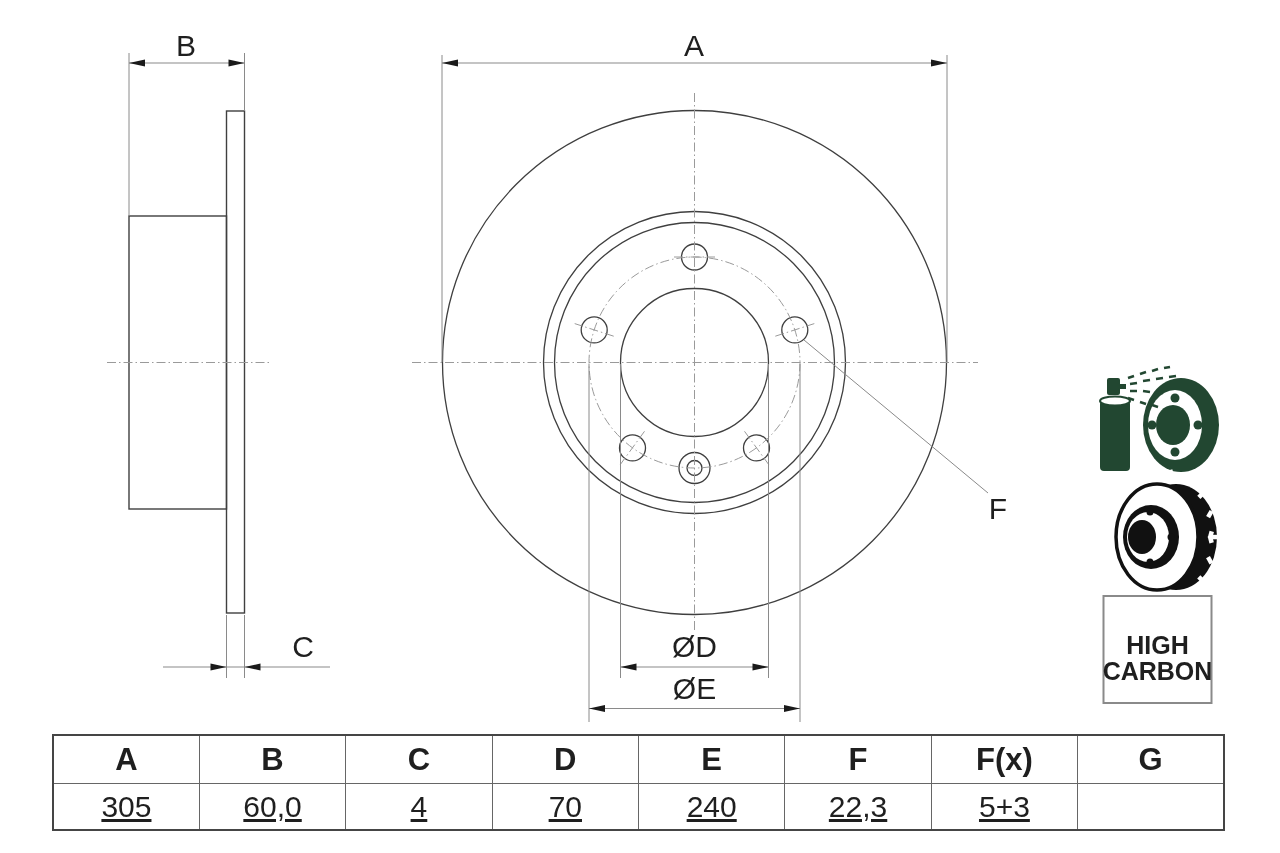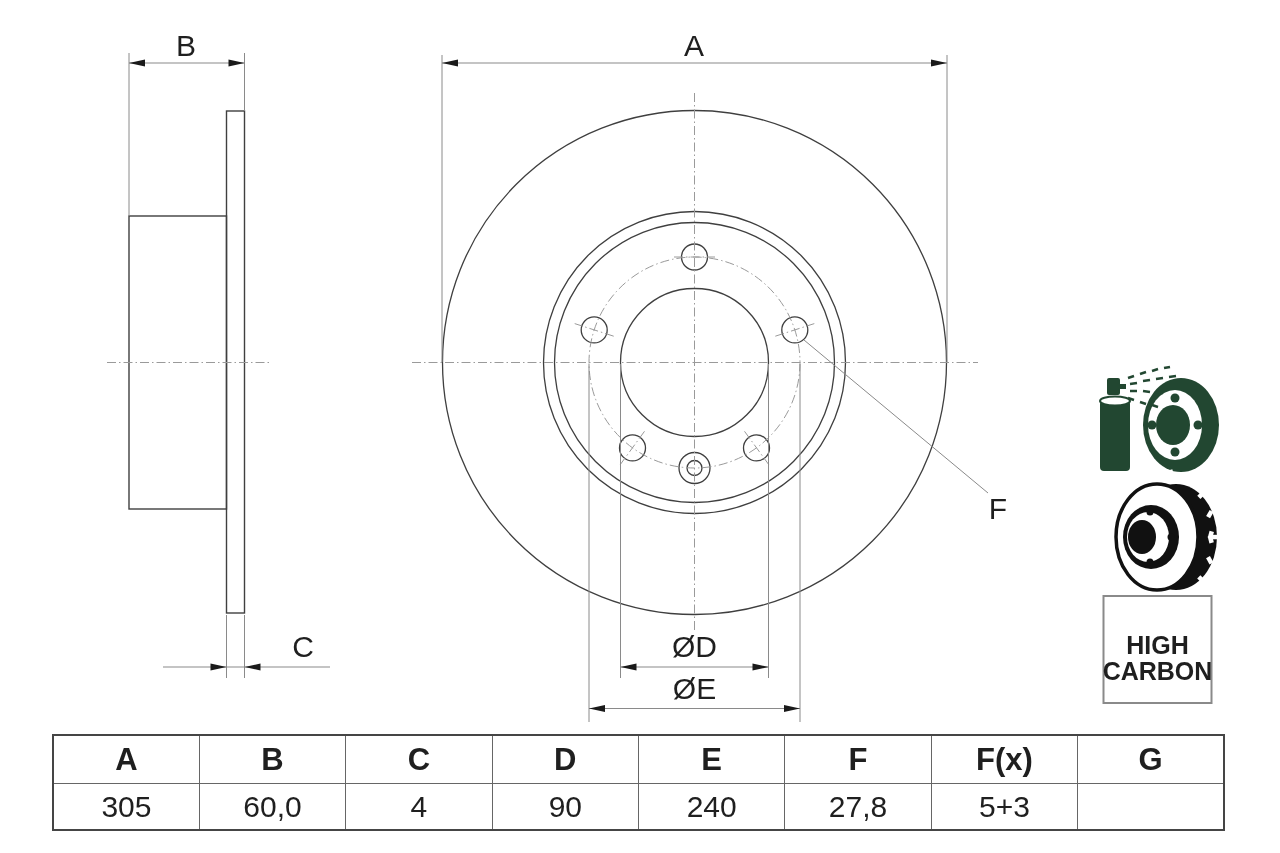--- a/index.html
+++ b/index.html
@@ -8,21 +8,21 @@
   svg.drawing{position:absolute;left:0;top:0;}
   svg text{fill:#1f1f1f;font-family:"Liberation Sans",sans-serif;}
   .dimlabel{font-size:30px;}
   .badge-text{font-weight:bold;font-size:25px;}
   table.dim-table{position:absolute;left:52px;top:734px;width:1173px;height:94px;
                   border-collapse:collapse;table-layout:fixed;background:#fff;
                   border:2px solid #454545;}
   table.dim-table td{border:1.5px solid #666666;text-align:center;vertical-align:middle;
                      color:#1f1f1f;padding:0;}
   tr.hdr td{font-weight:bold;font-size:31px;height:47px;}
-  tr.val td{font-size:30px;height:45px;}
+  tr.val td{font-size:30px;height:45px;text-decoration:underline;}
 </style>
 </head>
 <body>
 
 <div class="stage">
 
 <svg class="drawing" width="1280" height="853" viewBox="0 0 1280 853">
 
   <g stroke="#3f3f3f" stroke-width="1.4" fill="none">
     <rect x="129" y="216" width="97.5" height="293"></rect>
@@ -178,22 +178,22 @@
     <td>D</td>
     <td>E</td>
     <td>F</td>
     <td>F(x)</td>
     <td>G</td>
   </tr>
   <tr class="val">
     <td>305</td>
     <td>60,0</td>
     <td>4</td>
-    <td>90</td>
+    <td>70</td>
     <td>240</td>
-    <td>27,8</td>
+    <td>22,3</td>
     <td>5+3</td>
     <td></td>
   </tr>
 </tbody>
     </table>
 
 </div>
 
 </body></html>

